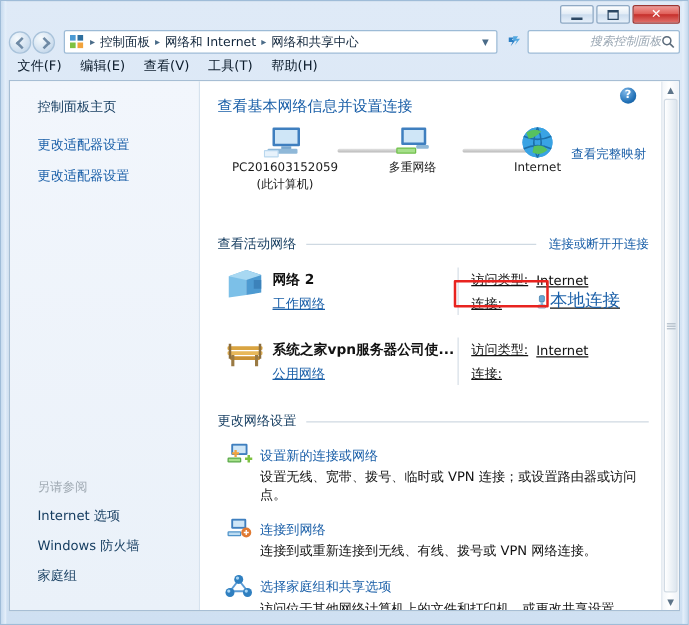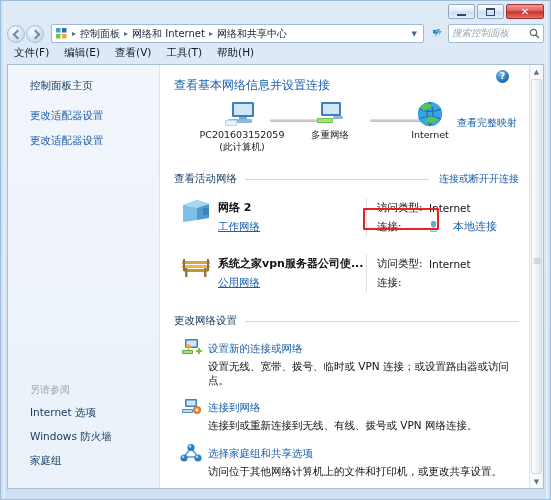--- a/index.html
+++ b/index.html
@@ -85,25 +85,25 @@
   .crumb-sep { color: #4a6b88; font-size: 8px; padding: 0 2px; }
   .addr-drop {
     margin-left: auto; color: #4a6b88; font-size: 7px; padding-right: 4px;
   }
   .refresh {
     width: 18px; height: 19px;
     display: flex; align-items: center; justify-content: center;
     color: #2b6cb0; font-size: 11px;
   }
   .searchfield {
-    width: 96px; height: 19px;
+    width: 122px; height: 19px;
     background: #ffffff;
     border: 1px solid #9dbbd6;
     border-radius: 2px;
-    display: flex; align-items: center; padding: 0 3px;
+    display: flex; align-items: center; padding: 0 3px; text-align: right;
   }
   .searchfield .ph {
     flex: 1; font-size: 9.5px; color: #9aa7b3; font-style: italic;
     white-space: nowrap; overflow: hidden;
   }
   .mag {
     width: 11px; height: 11px; flex: 0 0 auto;
   }
 
   
@@ -169,64 +169,64 @@
     font-size: 12px; color: #1a5fa8; margin-bottom: 0;
   }
 
   
   .netmap {
     position: relative; height: 62px; margin-top: 6px;
   }
   .node { position: absolute; text-align: center; width: 96px; }
   .node .lbl { font-size: 9.5px; color: #1a1a1a; margin-top: 1px; line-height: 1.25; }
   .node .lbl2 { font-size: 9.5px; color: #1a1a1a; }
-  .node-pc   { left: 20px;   top: 0; }
+  .node-pc   { left: 6px;   top: 0; }
   .node-multi{ left: 108px; top: 0; }
   .node-inet { left: 208px; top: 0; }
   .link-line {
     position: absolute; height: 3px; top: 19px;
     background: linear-gradient(180deg,#e3e3e3,#b9b9b9);
     border-radius: 2px;
   }
   .link1 { left: 96px; width: 52px; }
   .link2 { left: 196px; width: 52px; }
   .map-link {
     position: absolute; right: 2px; top: 16px;
     font-size: 10px; color: #1a5fa8; text-decoration: none; white-space: nowrap;
   }
 
   
   .sec {
-    display: flex; align-items: center; margin-top: 10px; margin-bottom: 2px;
+    display: flex; align-items: center; margin-top: 26px; margin-bottom: 2px;
   }
   .sec-title { font-size: 10.5px; color: #123a5e; white-space: nowrap; padding-right: 8px; }
   .sec-rule { flex: 1; height: 1px; background: #cfd9e2; }
   .sec-action {
     font-size: 10px; color: #1a5fa8; text-decoration: none;
     padding-left: 10px; white-space: nowrap;
   }
 
   
   .net-row {
     display: flex; align-items: flex-start;
     padding: 8px 0 6px 0;
     position: relative;
   }
   .net-icon { width: 44px; flex: 0 0 44px; display:flex; align-items:flex-start; justify-content:center; }
   .net-names { width: 148px; flex: 0 0 148px; padding-top: 4px; }
   .net-name { font-size: 11px; color: #111; font-weight: bold; white-space: nowrap; overflow: hidden; text-overflow: ellipsis; }
   .net-type { font-size: 10.5px; color: #1a5fa8; margin-top: 3px; }
   .net-divider { width: 1px; background: #d8e0e8; align-self: stretch; margin: 2px 10px 2px 0; }
   .net-details { flex: 1; padding-top: 4px; position: relative; }
-  .det-line { display: flex; align-items: center; font-size: 10.5px; color: #111; height: 15px; margin-bottom: 4px; }
+  .det-line { display: flex; align-items: flex-end; font-size: 10.5px; color: #111; height: 15px; margin-bottom: 4px; text-decoration: underline; }
   .det-label { width: 52px; flex: 0 0 52px; }
   .det-value { color: #111; }
   .conn-link {
-    display: inline-flex; align-items: center; gap: 15px;
-    color: #1a5fa8; text-decoration: none; font-size: 11px;
+    display: inline-flex; align-items: center; gap: 2px;
+    color: #1a5fa8; text-decoration: none; font-size: 14px;
   }
   .highlight-box {
     position: absolute; left: -14px; top: 12px;
     width: 76px; height: 22px;
     border: 2px solid #e8231f;
     border-radius: 1px;
     pointer-events: none;
   }
 
   

